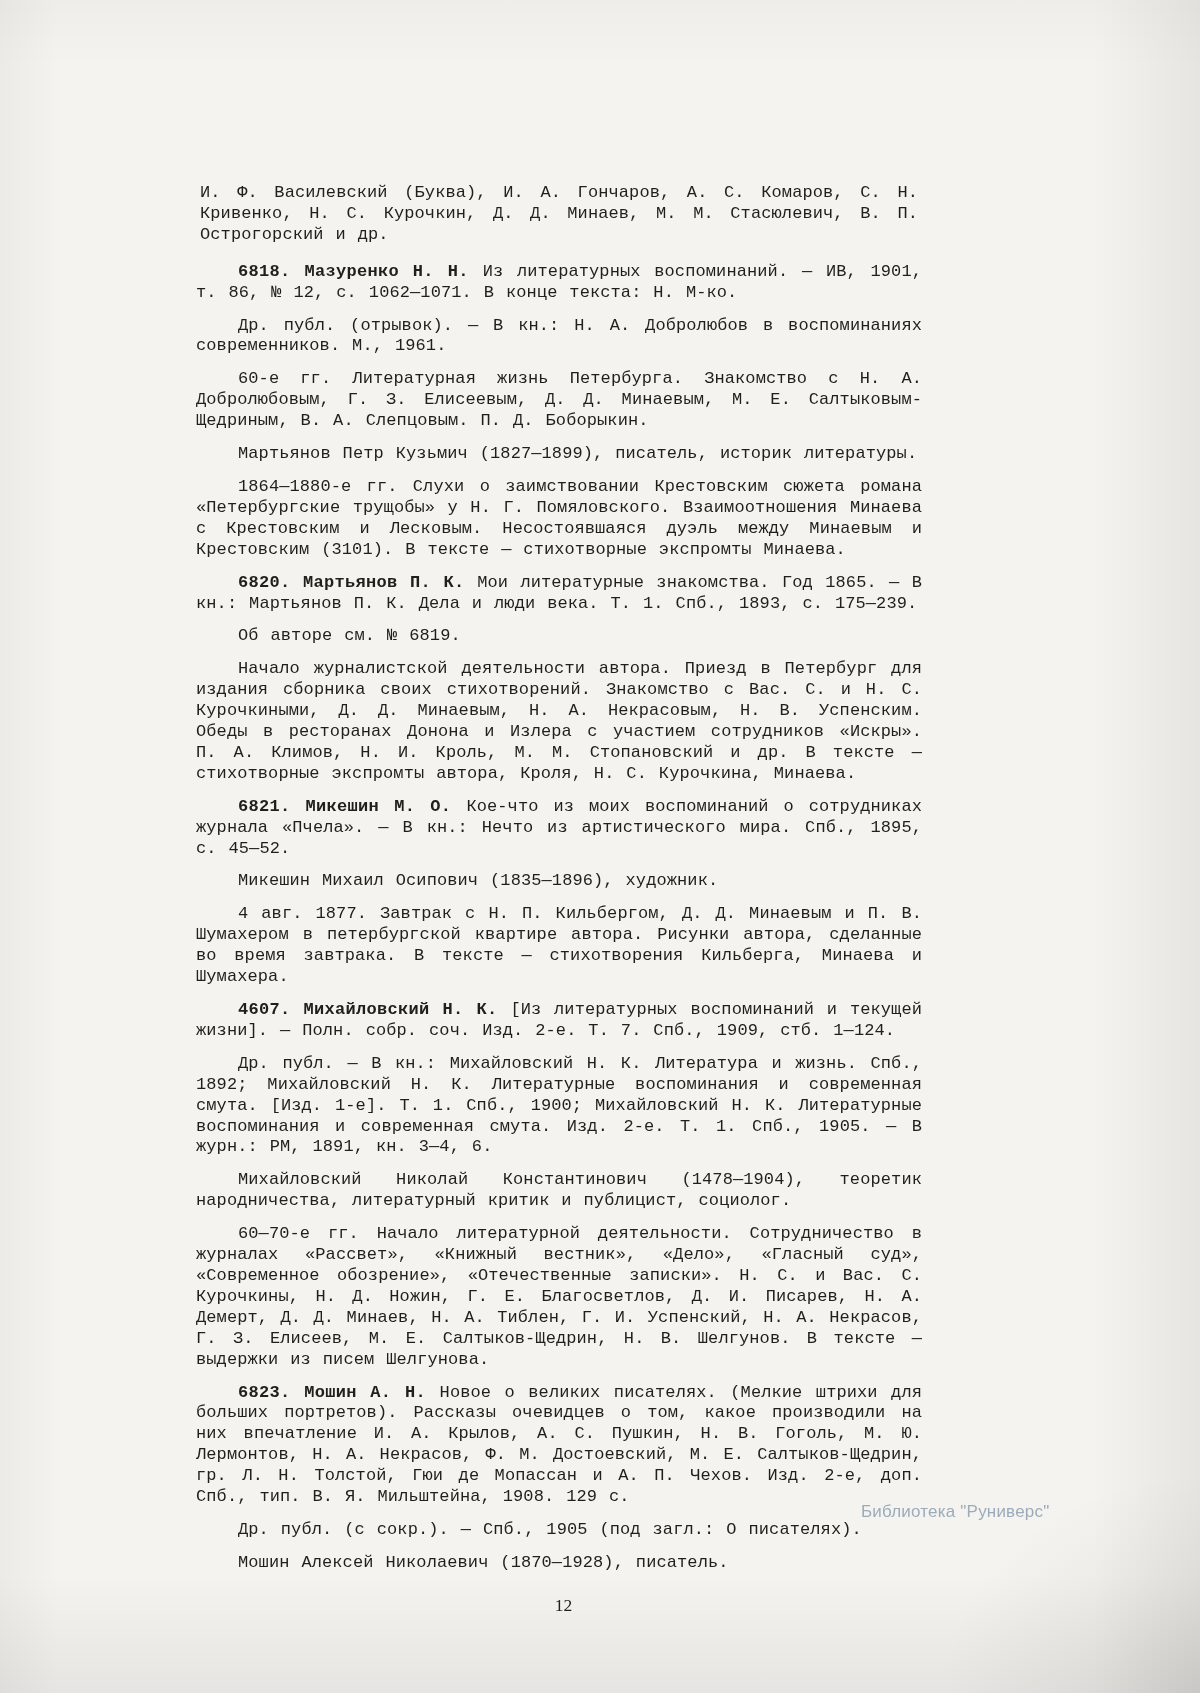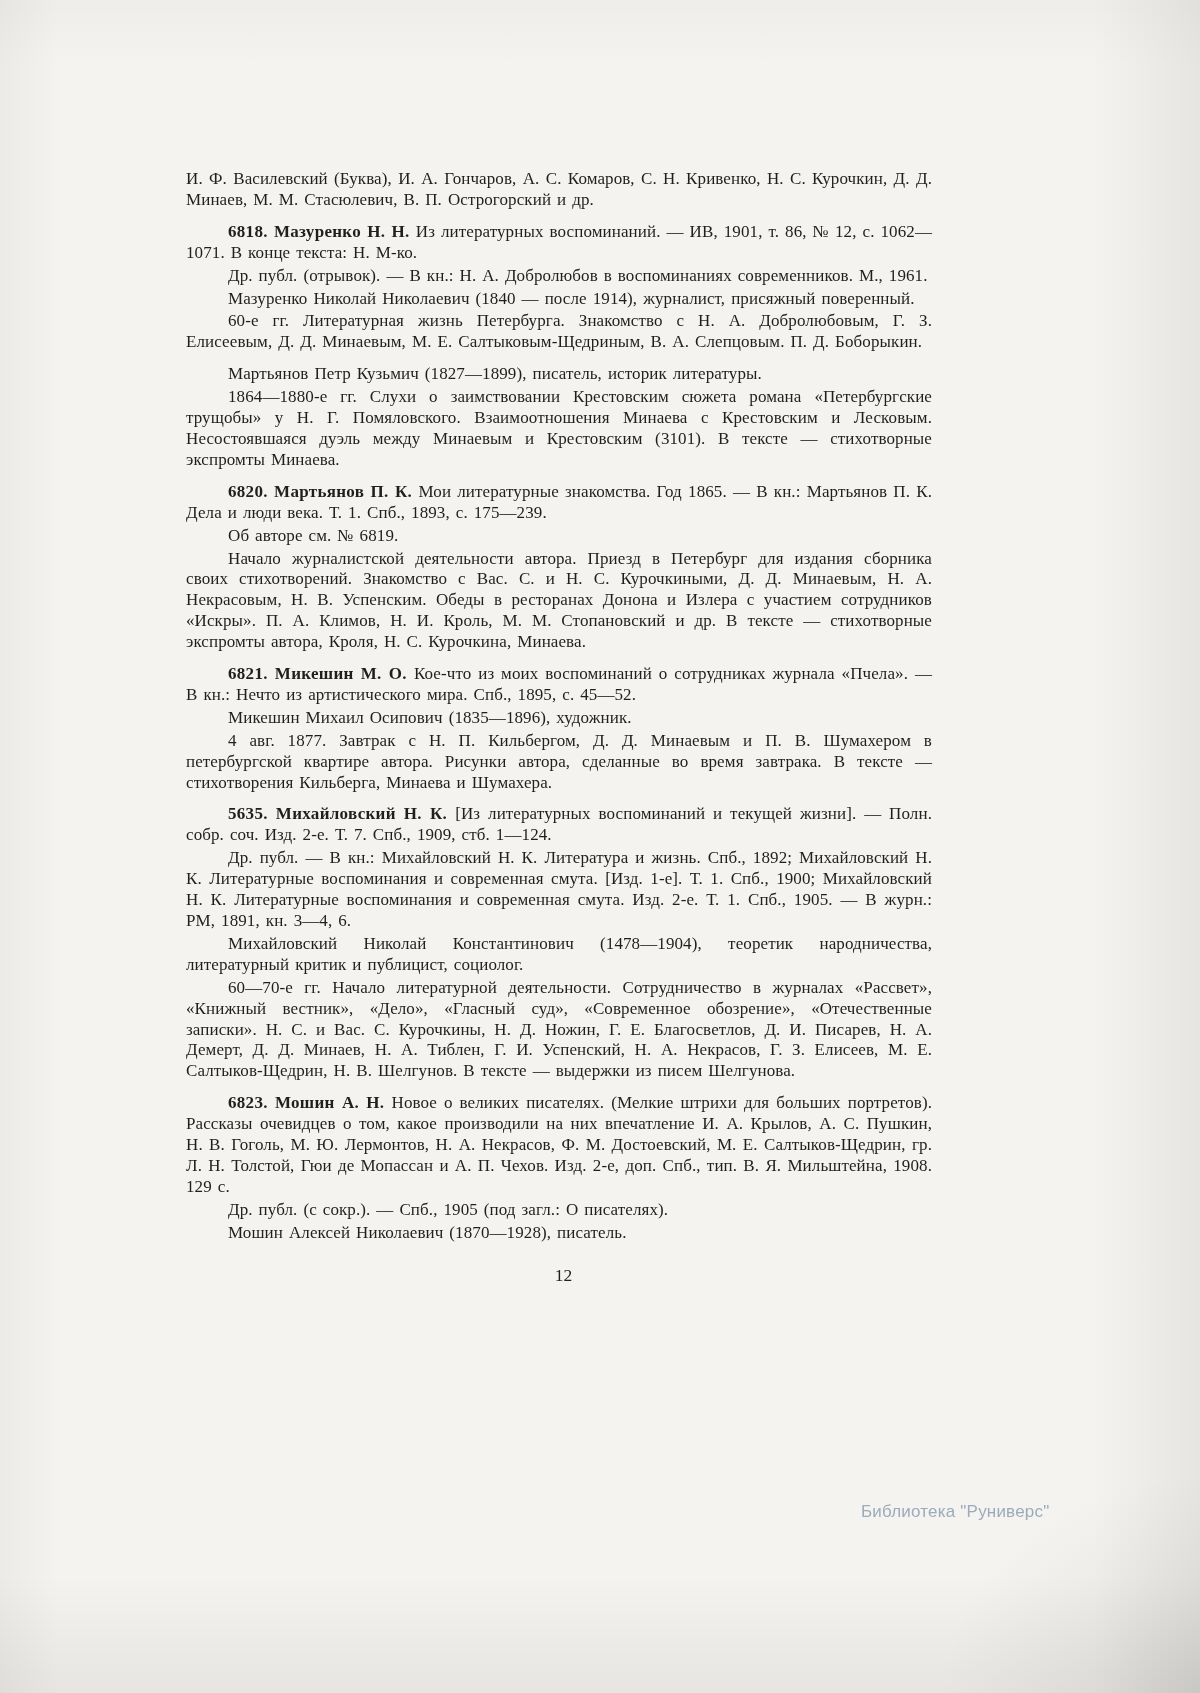--- a/index.html
+++ b/index.html
@@ -32,26 +32,28 @@
     left: 184px;
     top: 167px;
     width: 750px;
     font-size: 17px;
     line-height: 20.9px;
     text-align: justify;
     letter-spacing: 0.1px;
     word-spacing: 1.6px;
   }
   .para {
-    margin: 2px;
+    margin: 12px;
     text-indent: 42px;
+    font-family: Liberation Mono, monospace;
   }
   .continuation {
-    margin: 2px;
+    margin: 16px;
     text-indent: 0;
+    font-family: Liberation Mono, monospace;
   }
   .entry {
     margin-top: 11px;
   }
   .head b {
     letter-spacing: 0.3px;
   }
   .page-number {
     margin-top: 21px;
     text-indent: 9px;
@@ -71,39 +73,38 @@
 </head>
 <body>
 
 <div class="page">
   <div class="text-block">
     <p class="continuation">И. Ф. Василевский (Буква), И. А. Гончаров, А. С. Комаров, С. Н. Кривенко, Н. С. Курочкин, Д. Д. Минаев, М. М. Стасюлевич, В. П. Острогорский и др.</p>
     <div id="entries">
         <div class="entry">
           <p class="para head"><b>6818. Мазуренко Н. Н. </b>Из литературных воспоминаний. — ИВ, 1901, т. 86, № 12, с. 1062—1071. В конце текста: Н. М-ко.</p>
           <p class="para">Др. публ. (отрывок). — В кн.: Н. А. Добролюбов в воспоминаниях современников. М., 1961.</p>
-          <p class="para">Мазуренко Николай Николаевич (1840 — после 1914), журналист, присяжный поверенный.</p>
           <p class="para">60-е гг. Литературная жизнь Петербурга. Знакомство с Н. А. Добролюбовым, Г. З. Елисеевым, Д. Д. Минаевым, М. Е. Салтыковым-Щедриным, В. А. Слепцовым. П. Д. Боборыкин.</p>
         </div>
         <div class="entry">
           <p class="para">Мартьянов Петр Кузьмич (1827—1899), писатель, историк литературы.</p>
           <p class="para">1864—1880-е гг. Слухи о заимствовании Крестовским сюжета романа «Петербургские трущобы» у Н. Г. Помяловского. Взаимоотношения Минаева с Крестовским и Лесковым. Несостоявшаяся дуэль между Минаевым и Крестовским (3101). В тексте — стихотворные экспромты Минаева.</p>
         </div>
         <div class="entry">
           <p class="para head"><b>6820. Мартьянов П. К. </b>Мои литературные знакомства. Год 1865. — В кн.: Мартьянов П. К. Дела и люди века. Т. 1. Спб., 1893, с. 175—239.</p>
           <p class="para">Об авторе см. № 6819.</p>
           <p class="para">Начало журналистской деятельности автора. Приезд в Петербург для издания сборника своих стихотворений. Знакомство с Вас. С. и Н. С. Курочкиными, Д. Д. Минаевым, Н. А. Некрасовым, Н. В. Успенским. Обеды в ресторанах Донона и Излера с участием сотрудников «Искры». П. А. Климов, Н. И. Кроль, М. М. Стопановский и др. В тексте — стихотворные экспромты автора, Кроля, Н. С. Курочкина, Минаева.</p>
         </div>
         <div class="entry">
           <p class="para head"><b>6821. Микешин М. О. </b>Кое-что из моих воспоминаний о сотрудниках журнала «Пчела». — В кн.: Нечто из артистического мира. Спб., 1895, с. 45—52.</p>
           <p class="para">Микешин Михаил Осипович (1835—1896), художник.</p>
           <p class="para">4 авг. 1877. Завтрак с Н. П. Кильбергом, Д. Д. Минаевым и П. В. Шумахером в петербургской квартире автора. Рисунки автора, сделанные во время завтрака. В тексте — стихотворения Кильберга, Минаева и Шумахера.</p>
         </div>
         <div class="entry">
-          <p class="para head"><b>5635. Михайловский Н. К. </b>[Из литературных воспоминаний и текущей жизни]. — Полн. собр. соч. Изд. 2-е. Т. 7. Спб., 1909, стб. 1—124.</p>
+          <p class="para head"><b>4607. Михайловский Н. К. </b>[Из литературных воспоминаний и текущей жизни]. — Полн. собр. соч. Изд. 2-е. Т. 7. Спб., 1909, стб. 1—124.</p>
           <p class="para">Др. публ. — В кн.: Михайловский Н. К. Литература и жизнь. Спб., 1892; Михайловский Н. К. Литературные воспоминания и современная смута. [Изд. 1-е]. Т. 1. Спб., 1900; Михайловский Н. К. Литературные воспоминания и современная смута. Изд. 2-е. Т. 1. Спб., 1905. — В журн.: РМ, 1891, кн. 3—4, 6.</p>
           <p class="para">Михайловский Николай Константинович (1478—1904), теоретик народничества, литературный критик и публицист, социолог.</p>
           <p class="para">60—70-е гг. Начало литературной деятельности. Сотрудничество в журналах «Рассвет», «Книжный вестник», «Дело», «Гласный суд», «Современное обозрение», «Отечественные записки». Н. С. и Вас. С. Курочкины, Н. Д. Ножин, Г. Е. Благосветлов, Д. И. Писарев, Н. А. Демерт, Д. Д. Минаев, Н. А. Тиблен, Г. И. Успенский, Н. А. Некрасов, Г. З. Елисеев, М. Е. Салтыков-Щедрин, Н. В. Шелгунов. В тексте — выдержки из писем Шелгунова.</p>
         </div>
         <div class="entry">
           <p class="para head"><b>6823. Мошин А. Н. </b>Новое о великих писателях. (Мелкие штрихи для больших портретов). Рассказы очевидцев о том, какое производили на них впечатление И. А. Крылов, А. С. Пушкин, Н. В. Гоголь, М. Ю. Лермонтов, Н. А. Некрасов, Ф. М. Достоевский, М. Е. Салтыков-Щедрин, гр. Л. Н. Толстой, Гюи де Мопассан и А. П. Чехов. Изд. 2-е, доп. Спб., тип. В. Я. Мильштейна, 1908. 129 с.</p>
           <p class="para">Др. публ. (с сокр.). — Спб., 1905 (под загл.: О писателях).</p>
           <p class="para">Мошин Алексей Николаевич (1870—1928), писатель.</p>
         </div>
       </div>

